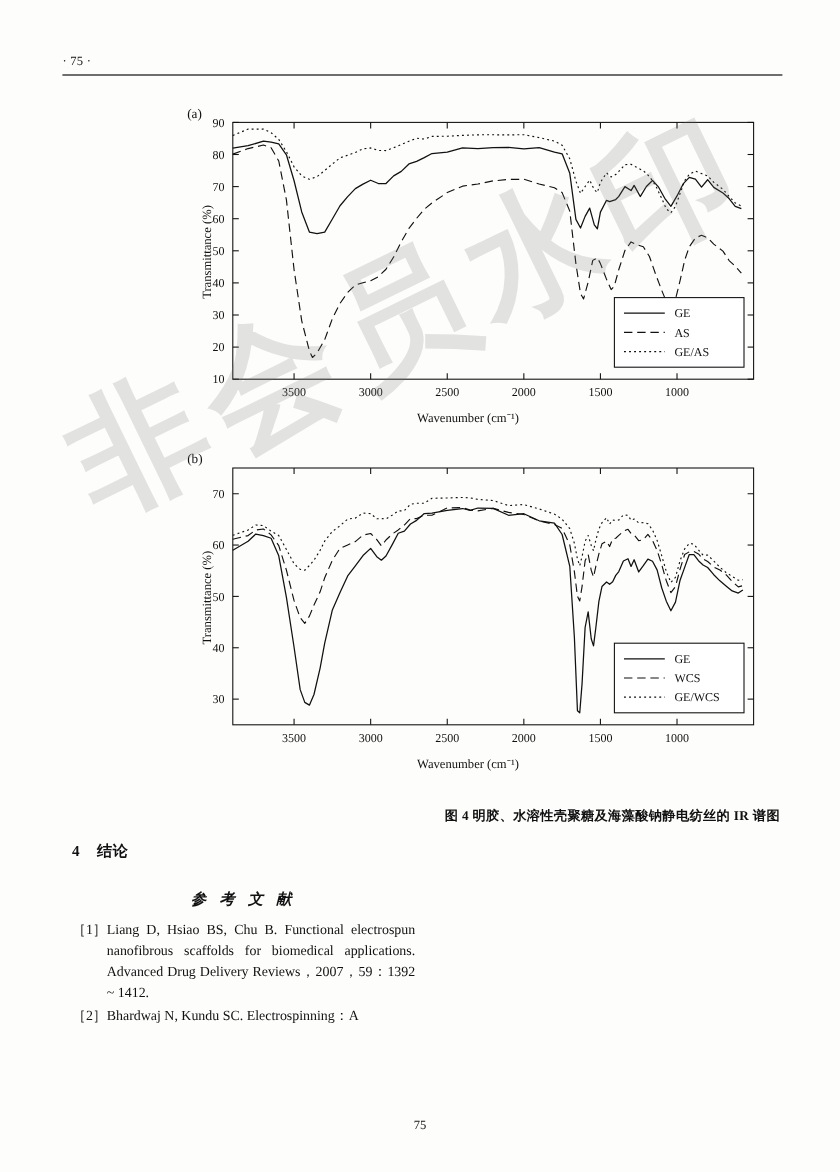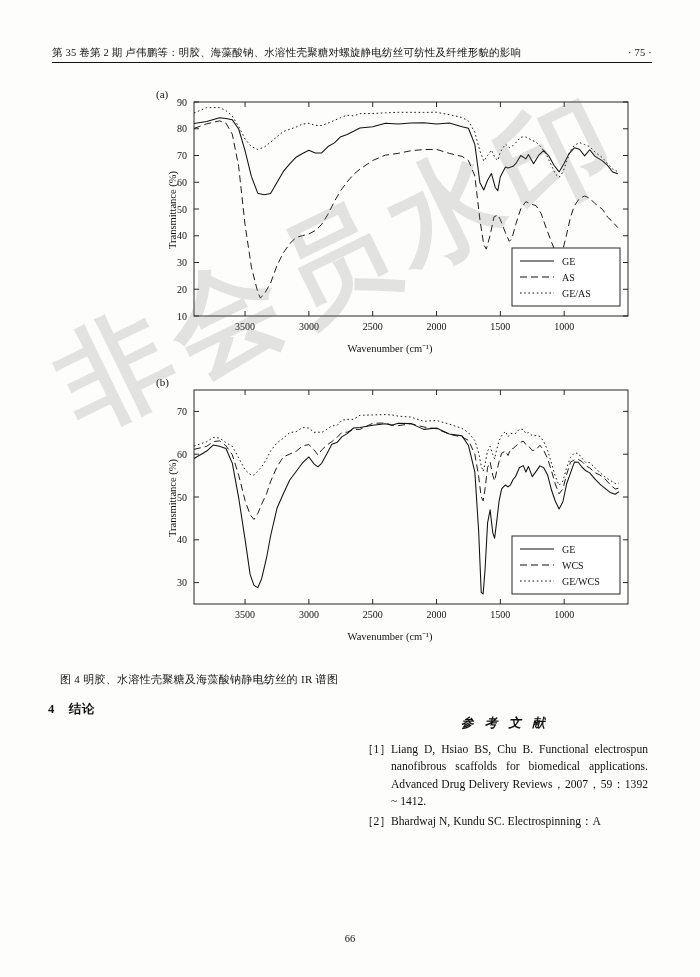--- a/index.html
+++ b/index.html
@@ -60,36 +60,36 @@
     width: 590px;
     height: 280px;
   }
   .plot-svg { display: block; }
 
   .fig-caption {
     position: absolute;
     left: 60px;
     top: 672px;
     width: 590px;
-    text-align: left;
+    text-align: right;
     font-size: 11px;
-    font-weight: normal;
+    font-weight: bold;
     color: #111;
     letter-spacing: 0.3px;
   }
 
   
   .cols {
     position: absolute;
-    left: 48px;
+    left: 60px;
     top: 700px;
     width: 600px;
     height: 230px;
     display: flex;
-    gap: 28px;
+    flex-direction: column;
   }
   .col {
     width: 286px;
     font-size: 12.4px;
     line-height: 19.5px;
     color: #111;
   }
   .sec-head {
     font-weight: bold;
     font-size: 12.6px;
@@ -157,21 +157,20 @@
 
   
   text { font-family: "Liberation Serif", serif; }
 </style>
 </head>
 <body>
 
 <div class="page">
 
   <div class="runhead">
-    <span class="rh-left">第 35 卷第 2 期      卢伟鹏等：明胶、海藻酸钠、水溶性壳聚糖对螺旋静电纺丝可纺性及纤维形貌的影响</span>
     <span class="rh-right">· 75 ·</span>
   </div>
   <div class="runhead-rule"></div>
 
   <div class="figure-block">
 
     <div class="panel">
       <svg class="plot-svg" width="590" height="290" viewBox="0 0 590 290">
 
         <text id="lbl-a" x="96" y="18" font-size="11" fill="#111">(a)</text>
@@ -322,16 +321,16 @@
             <span class="reftext"><span>Liang D, Hsiao BS, Chu B. Functional electrospun nanofibrous scaffolds for biomedical applications. </span><span class="it">Advanced Drug Delivery Reviews</span><span>，2007，59：1392 ~ 1412.</span></span>
           </div>
           <div class="ref-item">
             <span class="marker">［2］</span>
             <span class="reftext"><span>Bhardwaj N, Kundu SC. Electrospinning：A</span></span>
           </div>
         </div>
     </div>
   </div>
 
-  <div class="folio">66</div>
+  <div class="folio">75</div>
 
   <div class="watermark">非会员水印</div>
 </div>
 
 </body></html>

